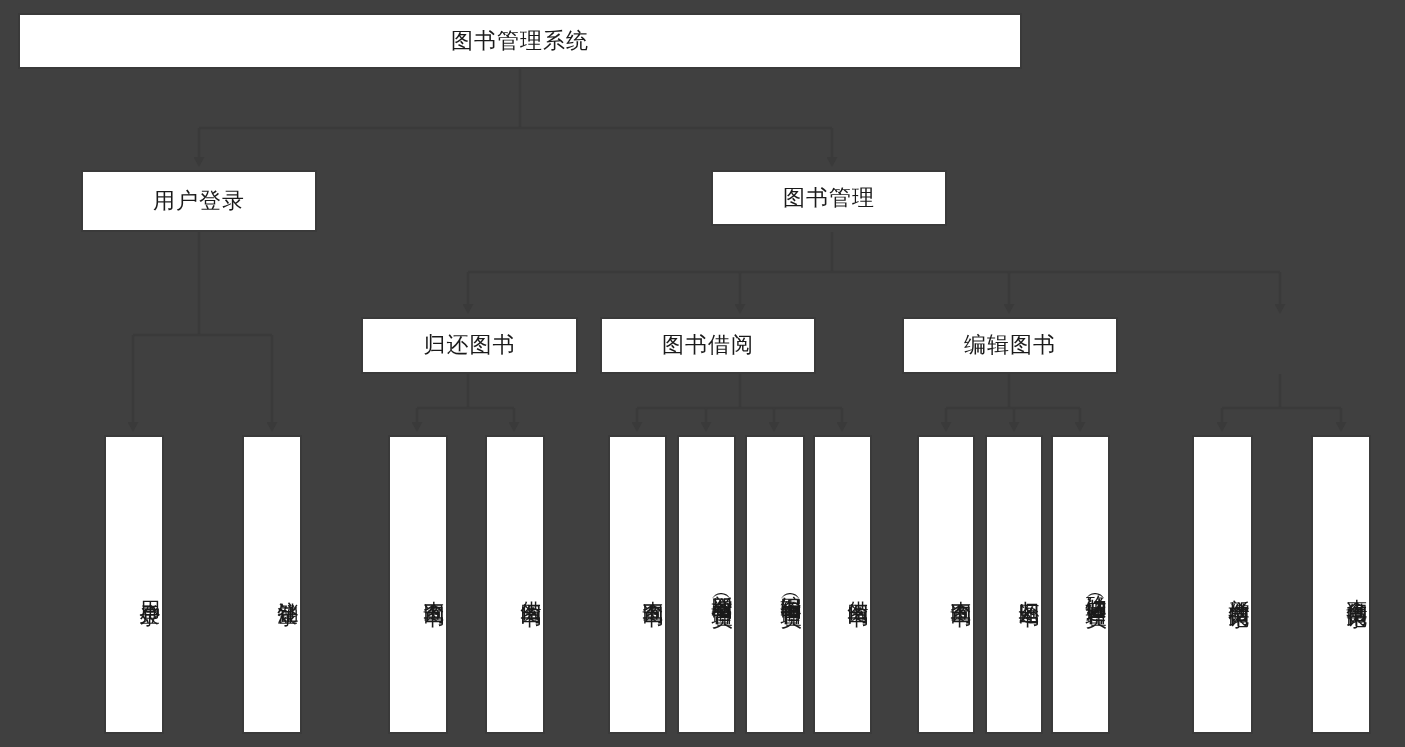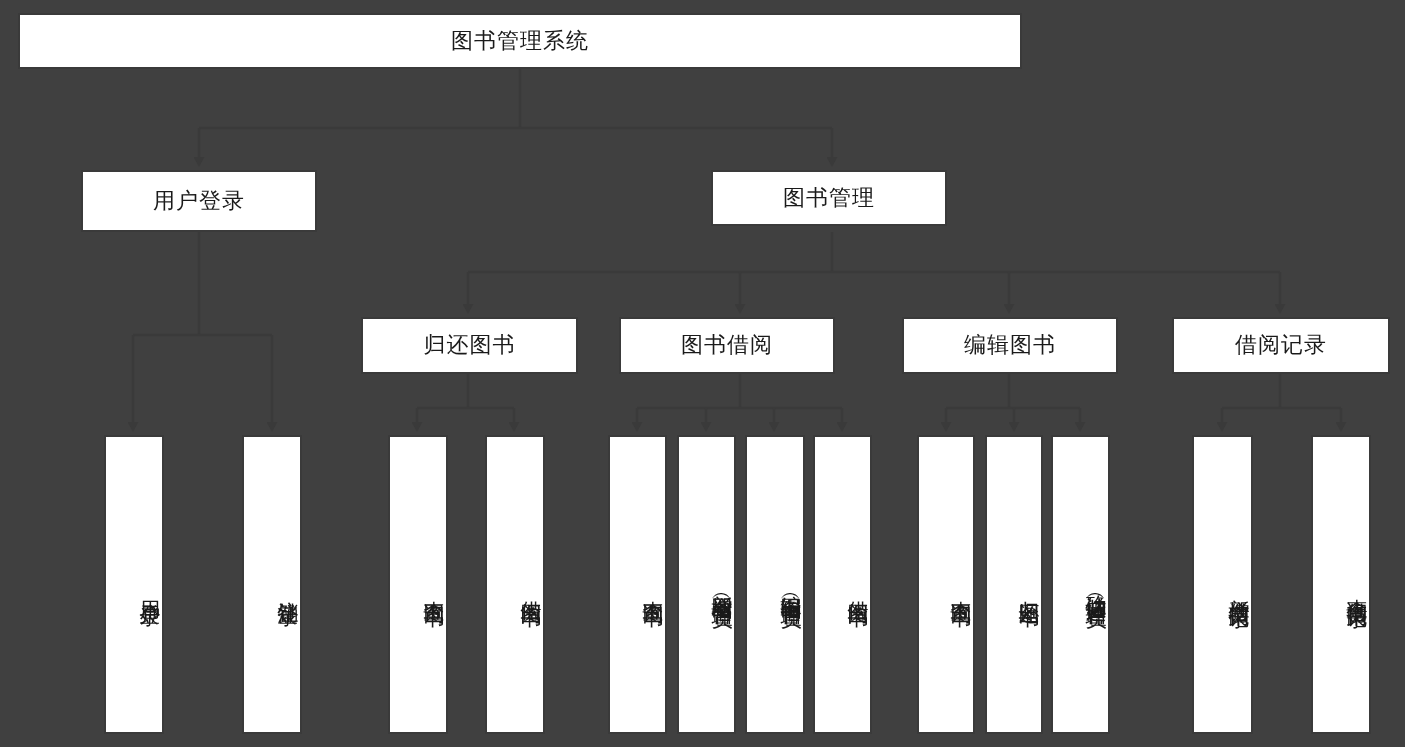--- a/index.html
+++ b/index.html
@@ -121,23 +121,22 @@
       <path d="M1341,408 L1341,423" marker-end="url(#arrow)"></path>
     </g>
   </svg>
 
   <div class="node horizontal" id="node-root" style="left: 18px; top: 13px; width: 1004px; height: 56px;">图书管理系统</div>
 
   <div class="node horizontal" id="node-l2-0" style="left: 81px; top: 170px; width: 236px; height: 62px;">用户登录</div>
   <div class="node horizontal" id="node-l2-1" style="left: 711px; top: 170px; width: 236px; height: 56px;">图书管理</div>
 
   <div class="node horizontal" id="node-l3-0" style="left: 361px; top: 317px; width: 217px; height: 57px;">归还图书</div>
-  <div class="node horizontal" id="node-l3-1" style="left: 619px; top: 317px; width: 216px; height: 57px;">图书借阅</div>
+  <div class="node horizontal" id="node-l3-1" style="left: 600px; top: 317px; width: 216px; height: 57px;">图书借阅</div>
   <div class="node horizontal" id="node-l3-2" style="left: 902px; top: 317px; width: 216px; height: 57px;">编辑图书</div>
-  <div class="node horizontal" id="node-l3-3" style="left: 1172px; top: 317px; width: 218px; height: 57px;">借阅记录</div>
 
   <div class="node vertical" id="node-leaf-0" style="left: 104px; top: 435px; width: 60px; height: 299px;">用户登录</div>
   <div class="node vertical" id="node-leaf-1" style="left: 242px; top: 435px; width: 60px; height: 299px;">注销登录</div>
   <div class="node vertical" id="node-leaf-2" style="left: 388px; top: 435px; width: 60px; height: 299px;">查询图书</div>
   <div class="node vertical" id="node-leaf-3" style="left: 485px; top: 435px; width: 60px; height: 299px;">借阅图书</div>
   <div class="node vertical" id="node-leaf-4" style="left: 608px; top: 435px; width: 59px; height: 299px;">查询图书</div>
   <div class="node vertical tall-text" id="node-leaf-5" style="left: 677px; top: 435px; width: 59px; height: 299px;">新增图书（管理员）</div>
   <div class="node vertical tall-text" id="node-leaf-6" style="left: 745px; top: 435px; width: 60px; height: 299px;">编辑图书（管理员）</div>
   <div class="node vertical" id="node-leaf-7" style="left: 813px; top: 435px; width: 59px; height: 299px;">借阅图书</div>
   <div class="node vertical" id="node-leaf-8" style="left: 917px; top: 435px; width: 58px; height: 299px;">查询图书</div>

